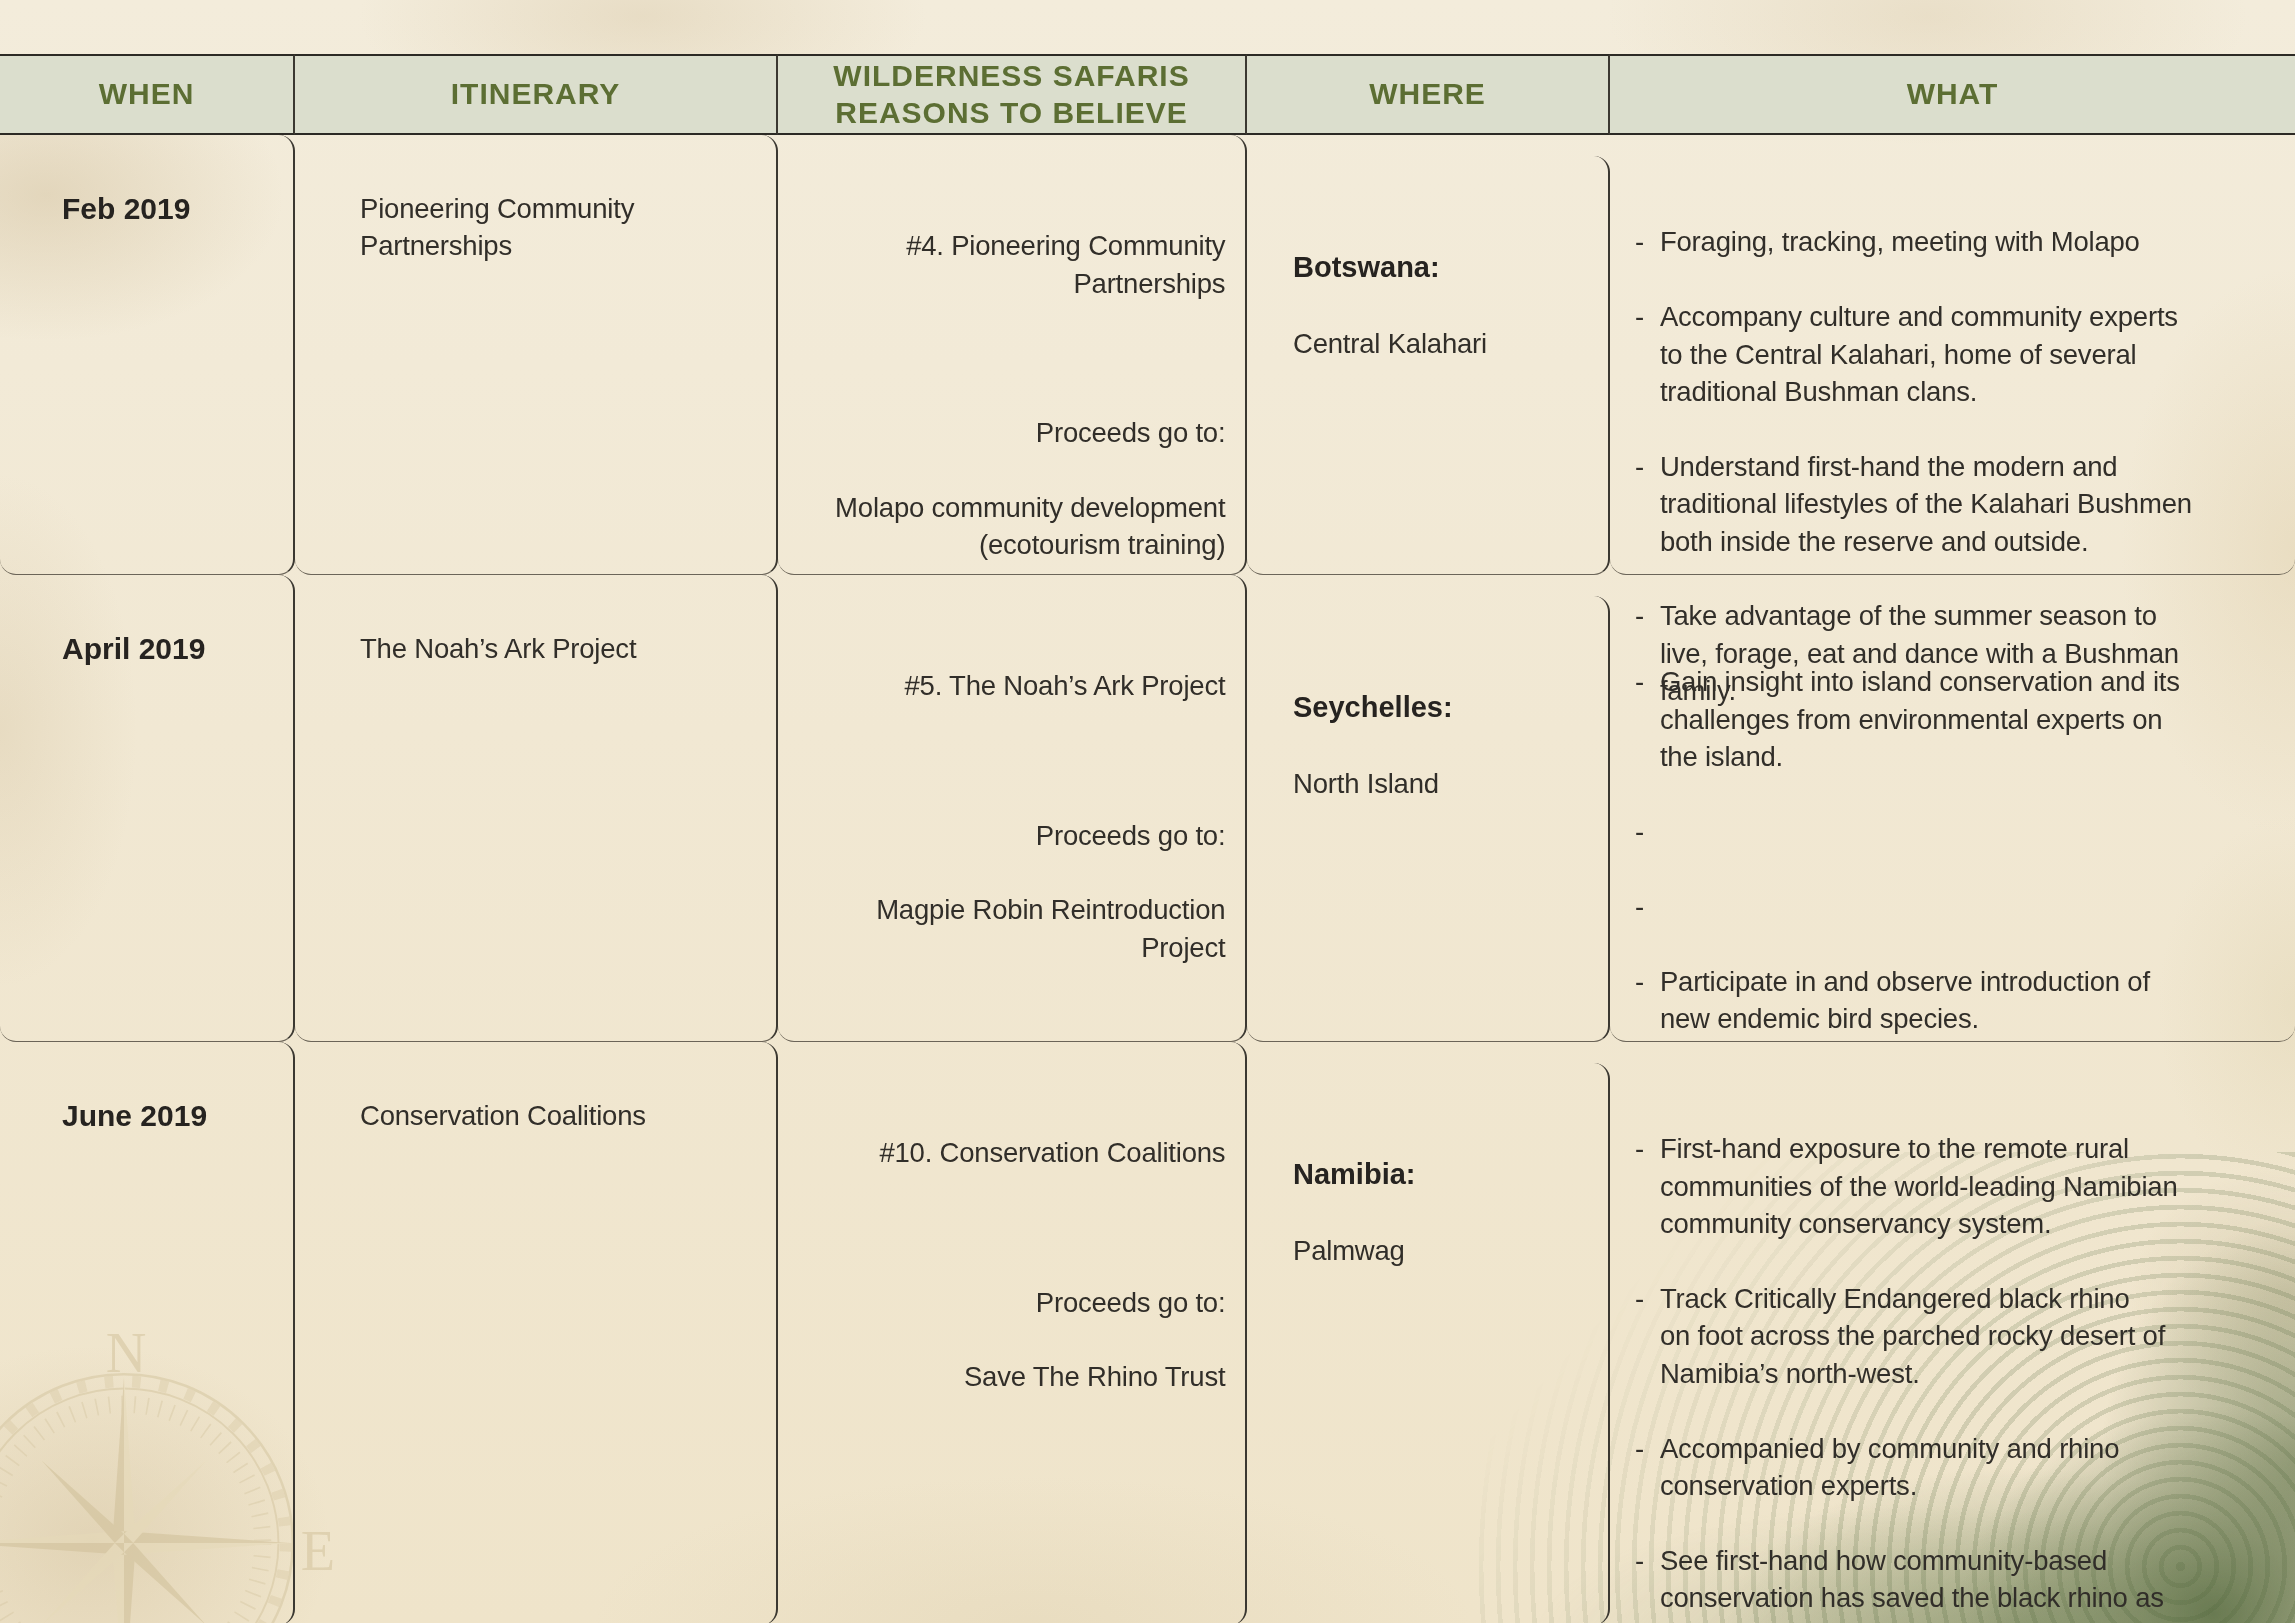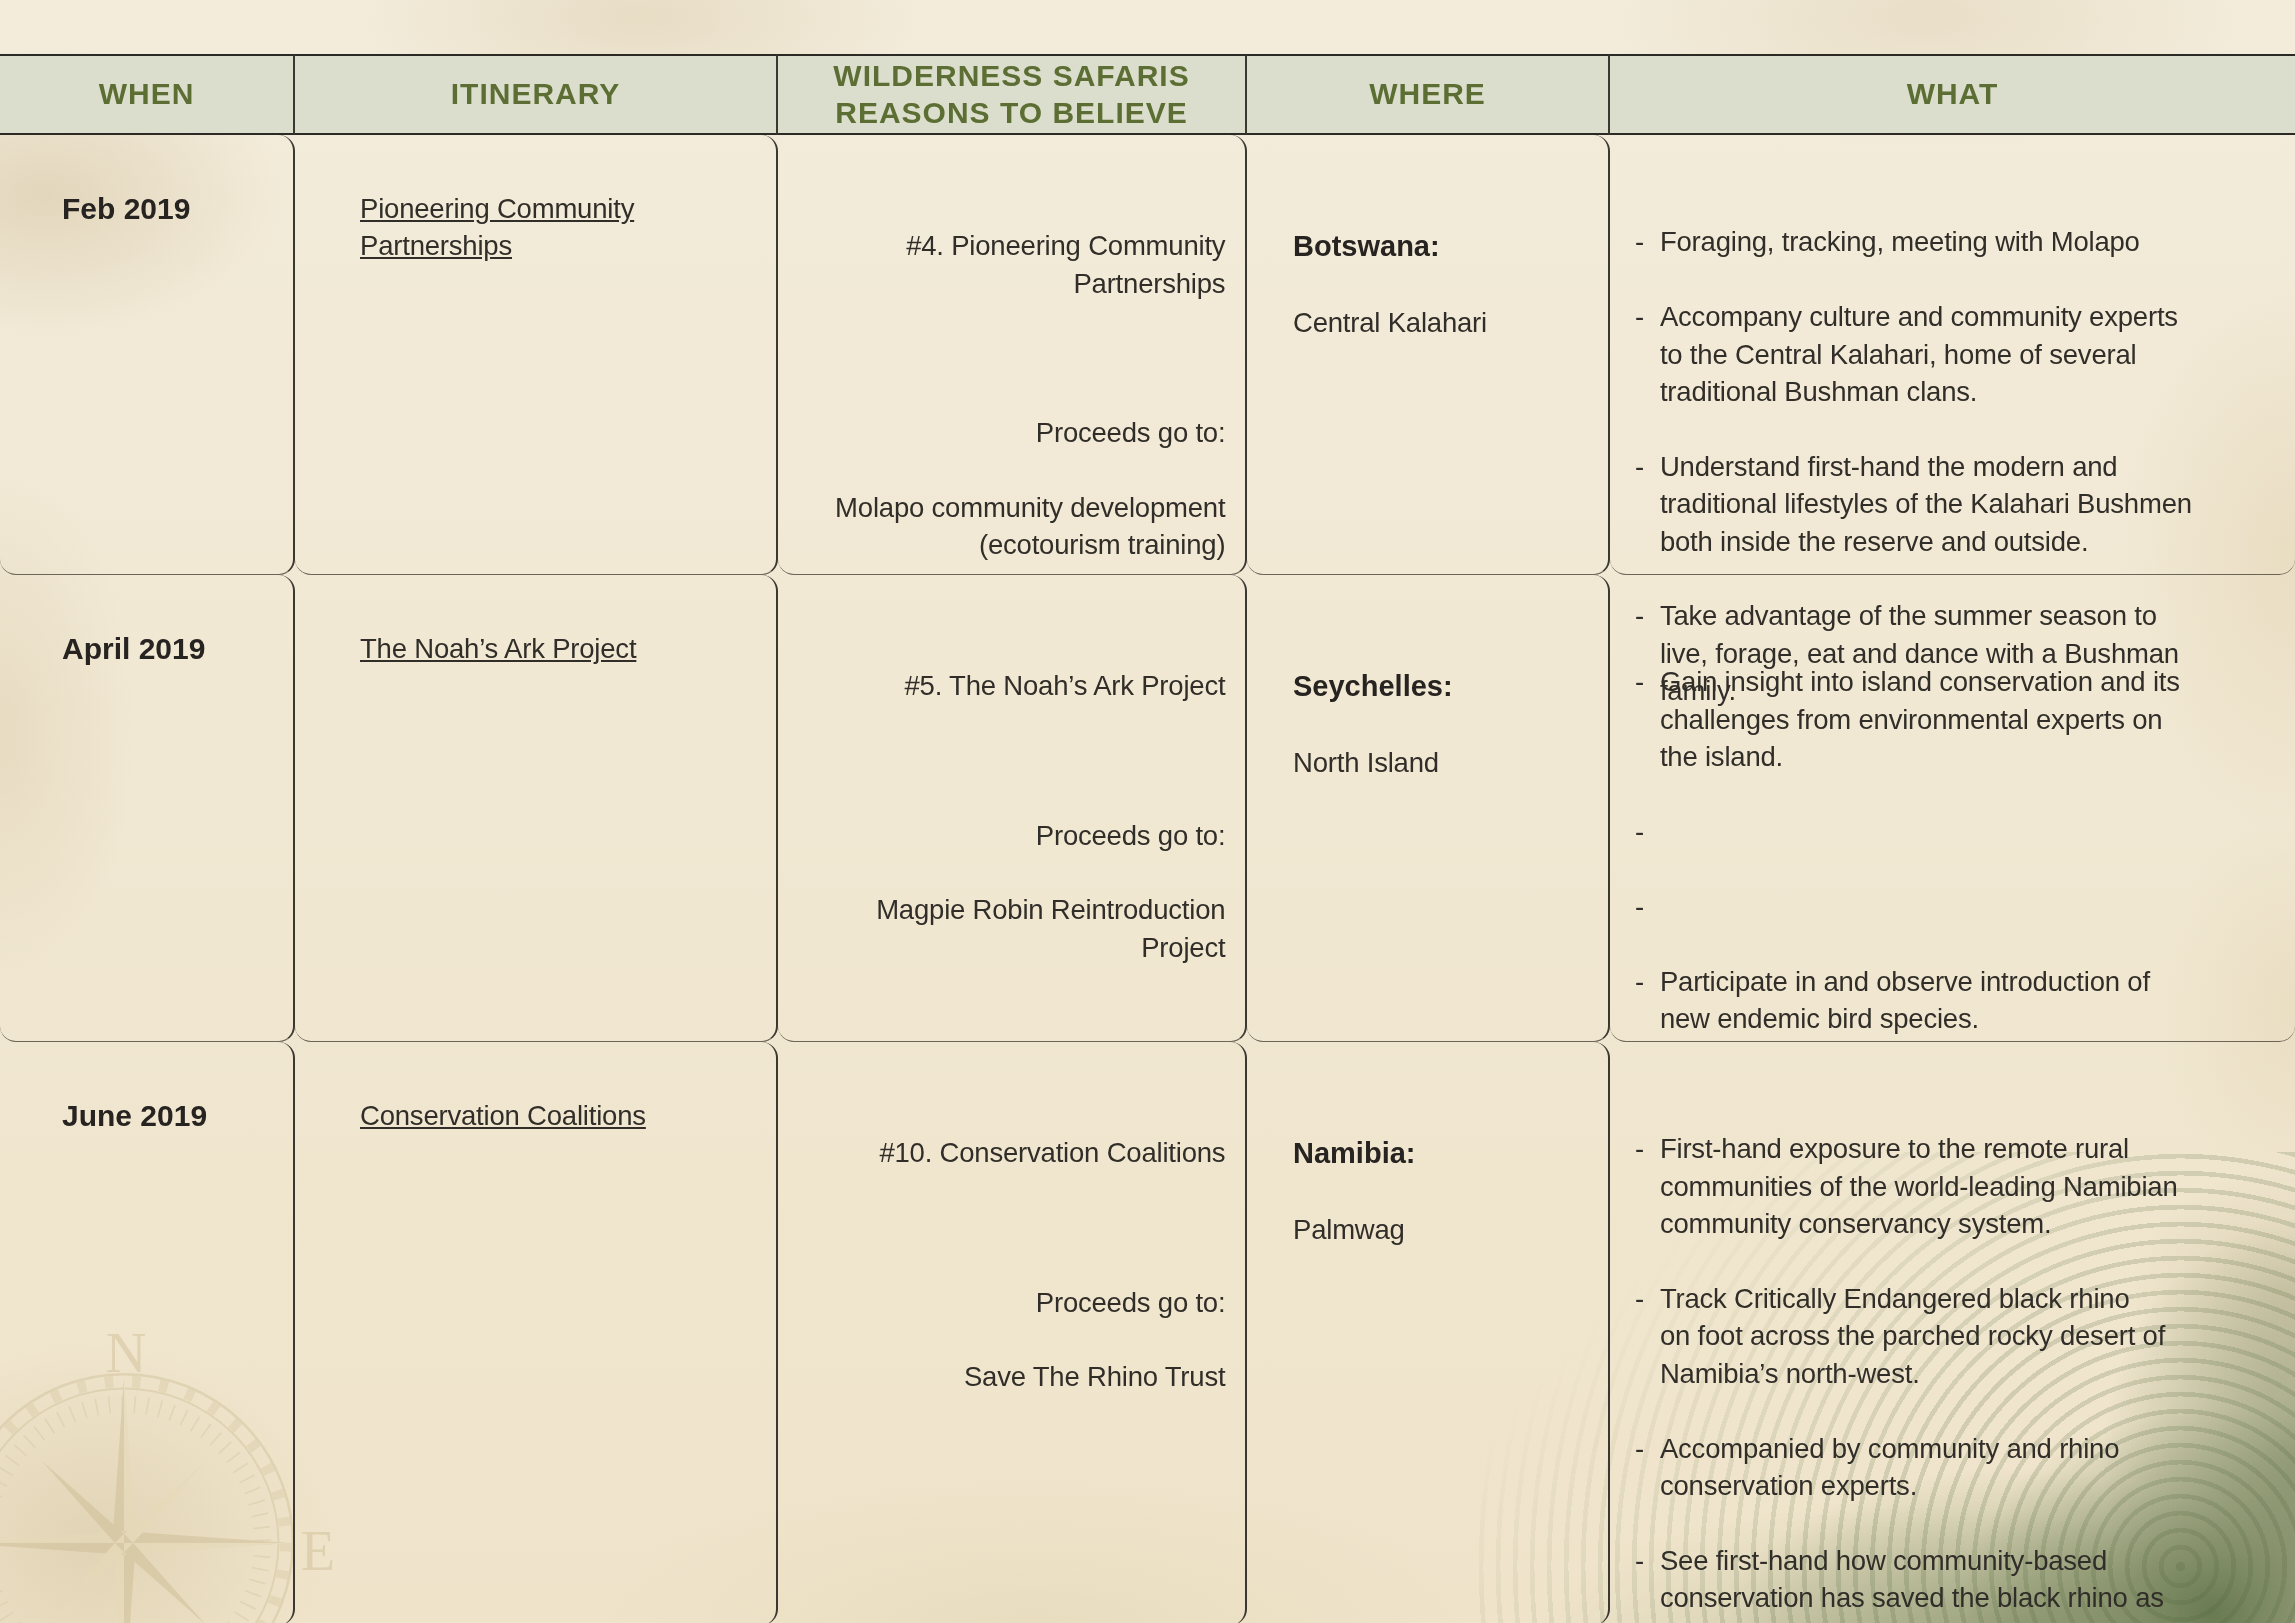--- a/index.html
+++ b/index.html
@@ -57,23 +57,23 @@
     display: flex; align-items: center; justify-content: center;
     text-align: center;
     font-weight: 700; font-size: 30px; line-height: 1.22;
     letter-spacing: 1px;
     color: #5c6e33;
     white-space: pre-line;
   }
   .rdiv { border-bottom: 1.3px solid rgba(74,68,58,0.8); }
   .td { font-size: 27.5px; line-height: 1.36; letter-spacing: -0.2px; white-space: pre-line; border-radius: 16px; }
   .td.when   { padding: 54px 6.5px 0 62px; font-weight: 700; font-size: 30px; letter-spacing: 0; color: #262320; }
-  .td.itin   { padding: 55px 26px 4px 65px; text-decoration: underline; }
+  .td.itin   { padding: 55px 26px 4px 65px; }
   .td.reasons{ padding: 55px 19.6px 0 36px; text-align: right; }
-  .td.place  { padding: 55px 13px 2px 46px; }
+  .td.place  { padding: 55px 13px 2px 46px; margin-top: 21px; }
   .td.what   { padding: 51px 7.9px 0 25px; }
   .country   { font-weight: 700; font-size: 29px; letter-spacing: 0; color: #262320; }
   .proceeds  { margin-top: 37px; }
   .bullet { display: flex; align-items: flex-start; }
   .dash { flex: none; width: 17px; margin-right: 7.9px; }
   .btext { white-space: pre-line; }
 </style>
 </head>
 <body>
 

